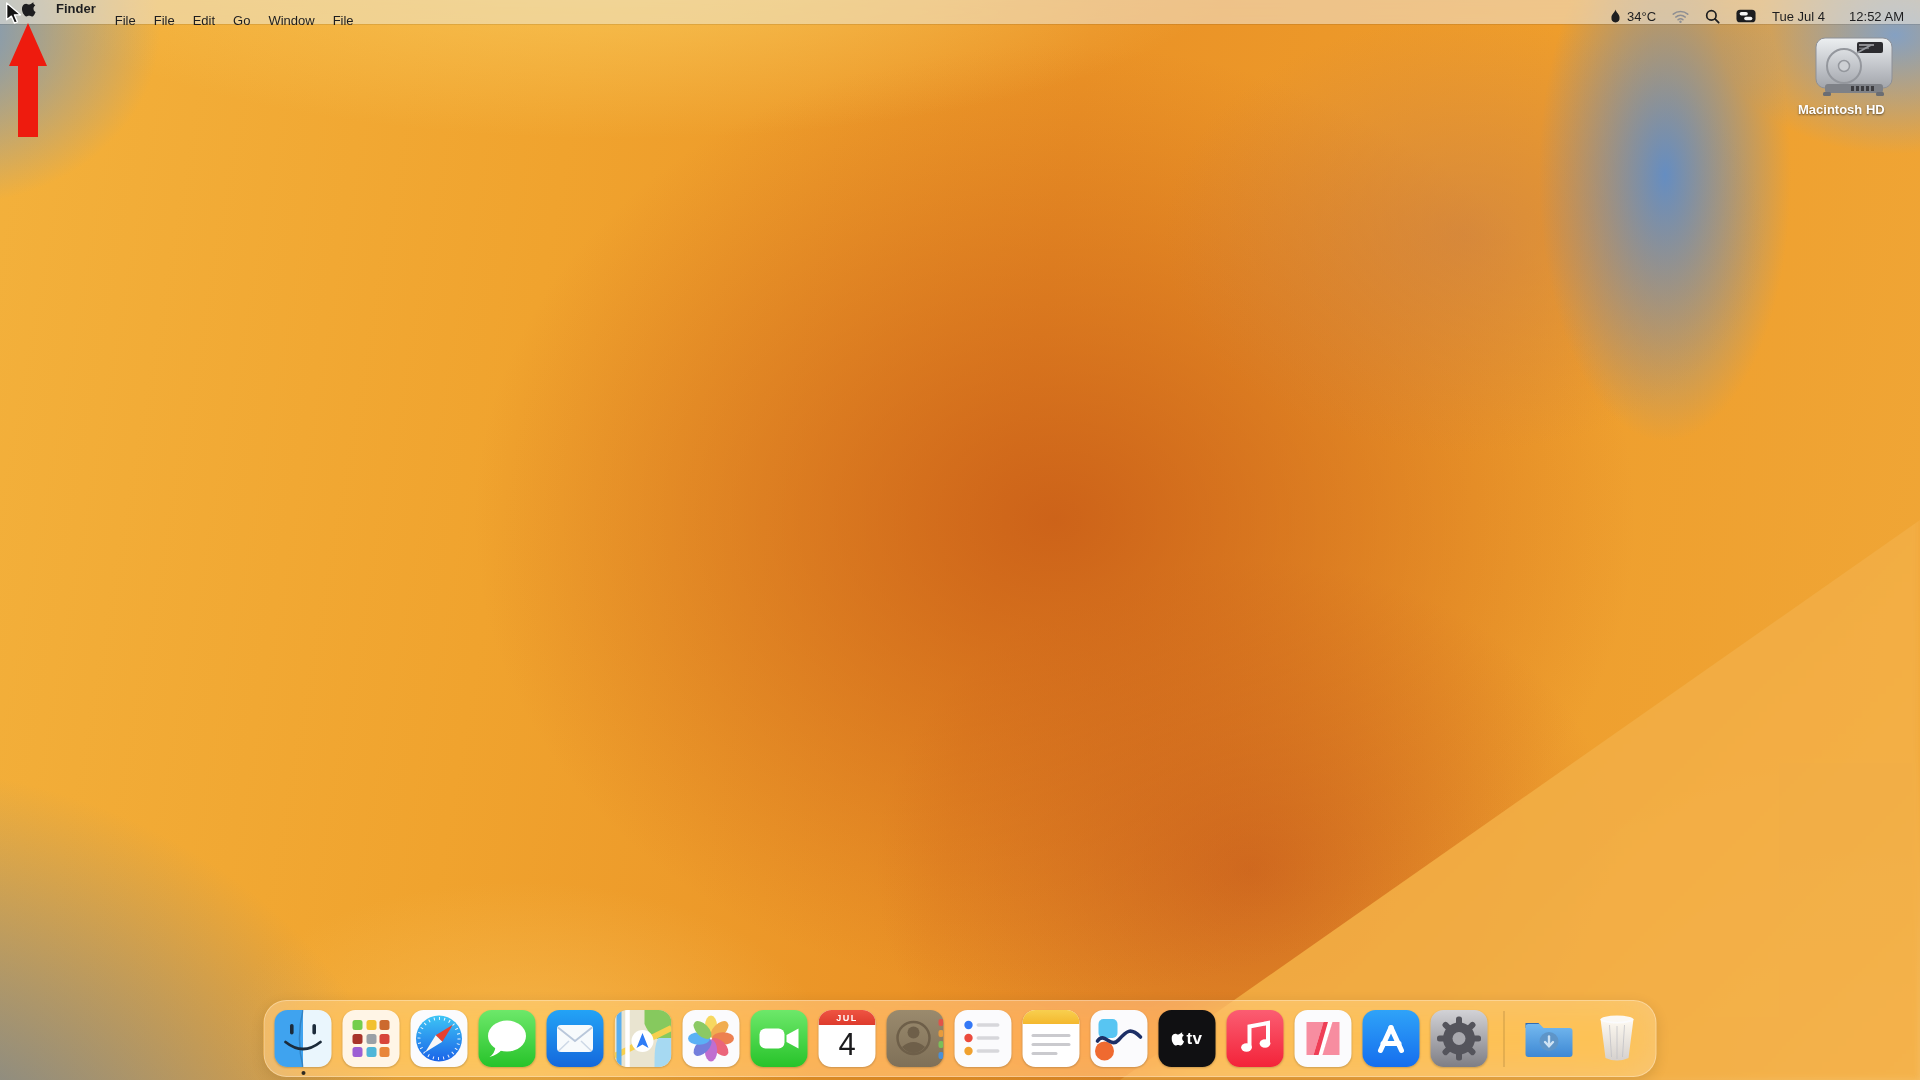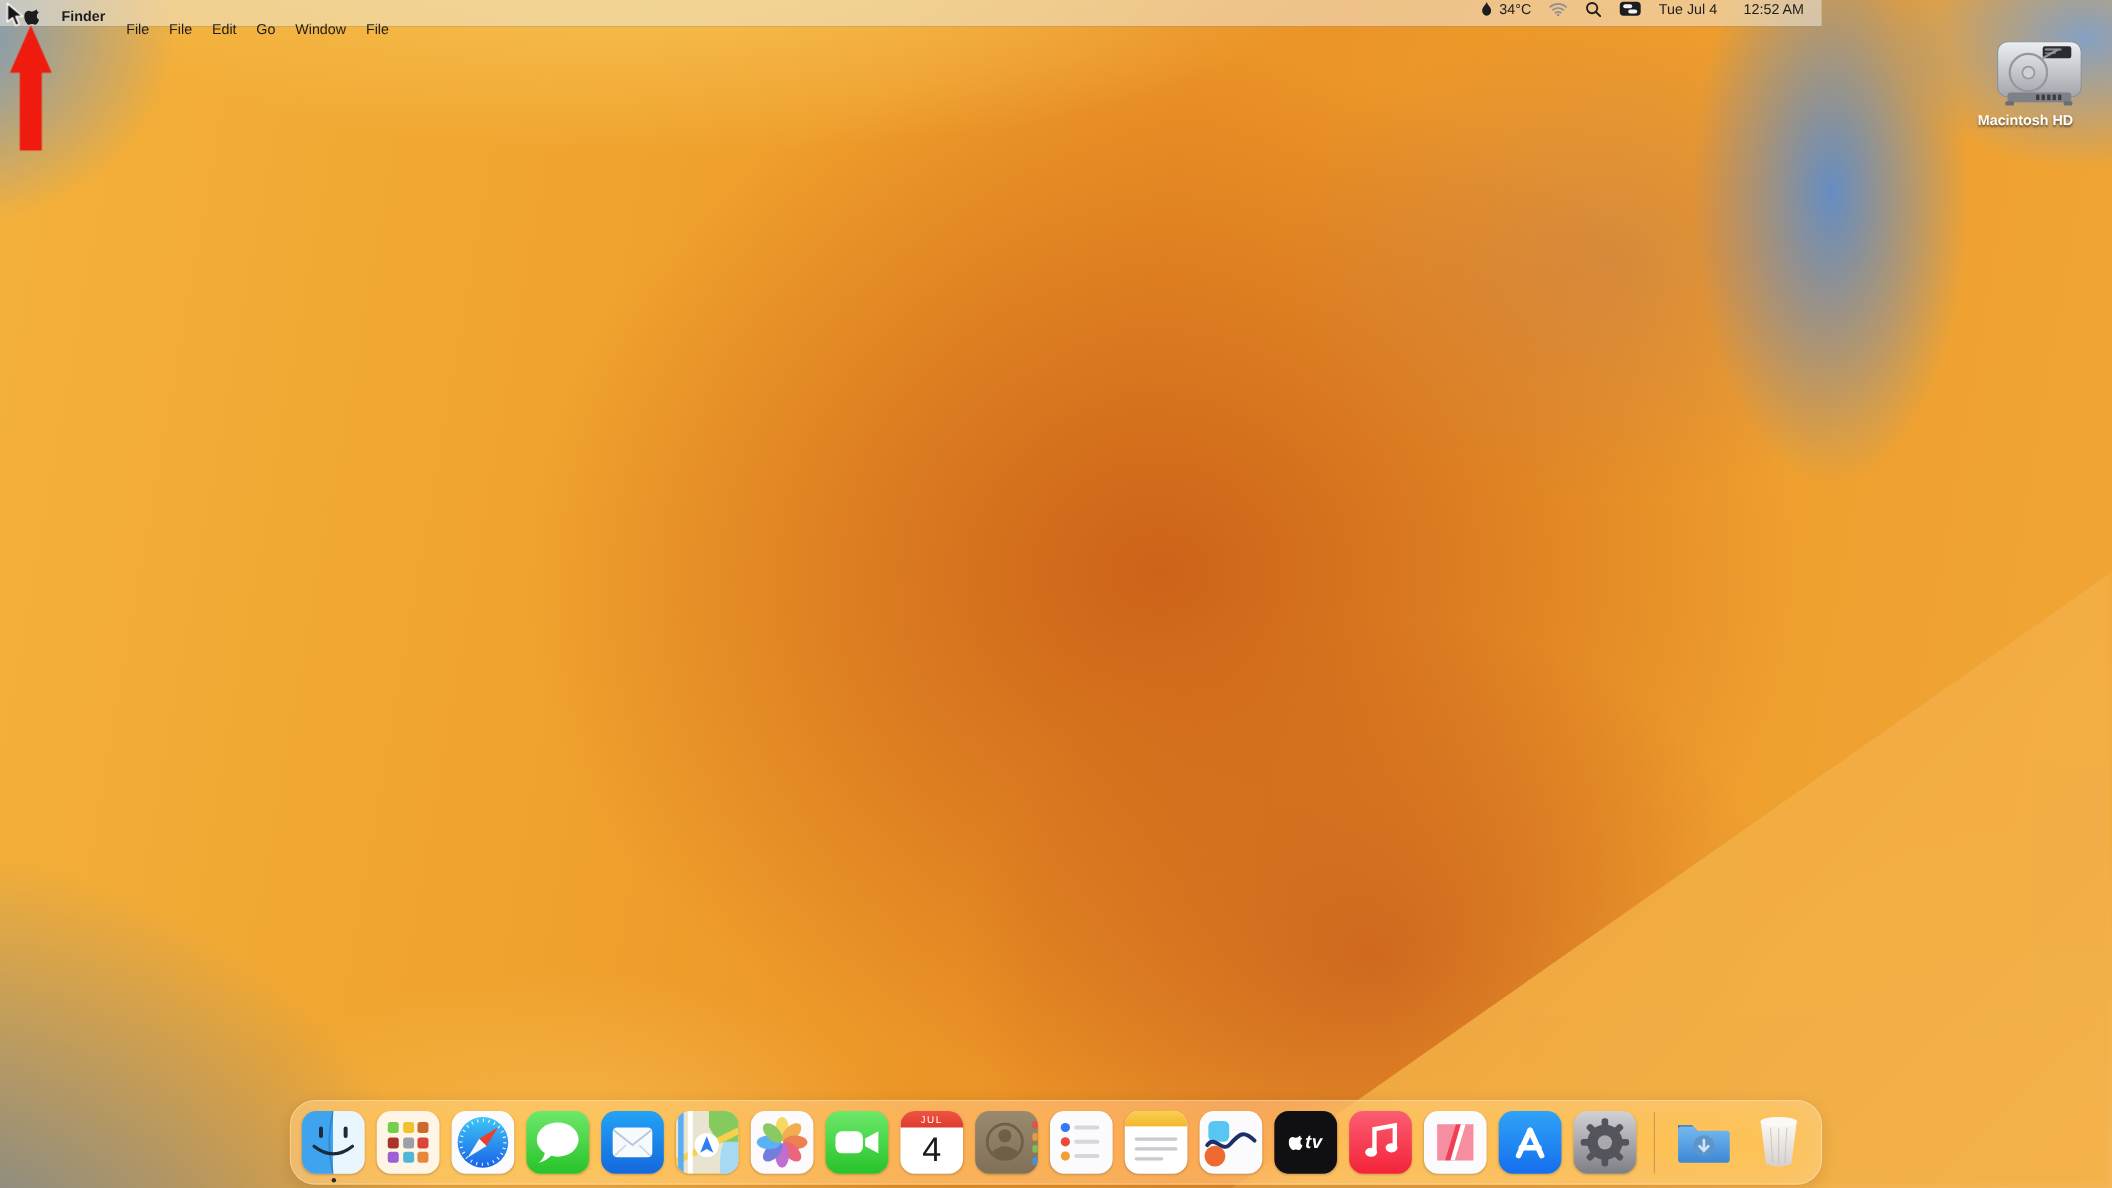--- a/index.html
+++ b/index.html
@@ -18,22 +18,22 @@
       radial-gradient(ellipse 830px 680px at 1055px 520px, rgba(198,88,22,.82), rgba(198,88,22,0) 70%),
       radial-gradient(ellipse 520px 430px at 1250px 870px, rgba(186,70,24,.55), rgba(186,70,24,0) 72%),
       radial-gradient(ellipse 420px 220px at 520px 1040px, rgba(247,186,80,.75), rgba(247,186,80,0) 72%),
       radial-gradient(ellipse 720px 430px at 1860px 1060px, rgba(247,200,120,.78), rgba(247,200,120,0) 72%),
       linear-gradient(100deg, #f3b13c 0%, #f0a32e 28%, #ea9226 52%, #ee9d2c 74%, #f0a737 100%);
   }
   .petal { position:absolute; inset:0; clip-path:polygon(1120px 1080px, 1920px 520px, 1920px 1080px);
     background:linear-gradient(315deg, #f4b24a 0%, #f0a53c 55%, #e78f2e 100%); filter:blur(3px); opacity:.95; }
 
   
-  .menubar { position:absolute; left:0; top:0; width:1656px; height:24px;
-    display:flex; align-items:flex-start; padding:0 16px 0 12px;
+  .menubar { position:absolute; left:0; top:0; width:1920px; height:24px;
+    display:flex; align-items:flex-end; padding:0 16px 0 12px;
     background:rgba(235,233,228,.55); backdrop-filter:blur(28px) saturate(1.6);
     box-shadow:0 .5px 0 rgba(0,0,0,.18); font-size:13px; color:#1d1d1f; z-index:40; }
   .mb-left { display:flex; align-items:center; }
   .apple { width:34px; display:flex; justify-content:center; align-items:center; height:24px; }
   .mb-item { padding:15px 9px; line-height:24px; height:24px; white-space:nowrap; }
   .mb-item.active { font-weight:bold; padding:0 10px; }
   .mb-right { margin-left:auto; display:flex; align-items:center; gap:16px; }
   .mb-stat { display:flex; align-items:center; gap:5px; }
   .mb-clock { display:flex; align-items:center; gap:24px; white-space:nowrap; }
 
@@ -64,30 +64,30 @@
 
   .bg-finder   { background:linear-gradient(90deg,#3fa3ef 0 50%,#eaf6fd 50% 100%); }
   .bg-white    { background:#fbfbfd; }
   .bg-launch   { background:rgba(255,250,243,.92); display:flex; align-items:center; justify-content:center; }
   .lp-grid { display:grid; grid-template-columns:repeat(3,10px); grid-template-rows:repeat(3,10px); gap:3.5px; }
   .lp-grid span { border-radius:2.5px; display:block; }
   .bg-msg      { background:linear-gradient(180deg,#6de86a,#27c32a); }
   .bg-mail     { background:linear-gradient(180deg,#23a3f6,#1468dc); }
   .bg-cal      { background:#fff; display:flex; flex-direction:column; align-items:center; }
   .cal-band { width:100%; height:15px; background:linear-gradient(180deg,#ee5442,#de3b2d);
-    color:#fff; font-size:9px; font-weight:normal; letter-spacing:1.5px; display:flex;
+    color:#fff; font-size:9px; font-weight:bold; letter-spacing:1.5px; display:flex;
     align-items:center; justify-content:center; }
   .cal-day { font-size:31px; font-weight:400; color:#1b1b1d; line-height:40px; }
   .bg-cont     { background:linear-gradient(180deg,#9a8a6d,#7f7058); }
   .bg-notes    { background:#fff; }
   .notes-band { position:absolute; top:0; left:0; width:100%; height:14px;
     background:linear-gradient(180deg,#f8cf4f,#f4b82e); }
   .notes-line { position:absolute; left:9px; height:3px; border-radius:1.5px; background:#cacace; }
   .bg-music    { background:linear-gradient(180deg,#fb5d72,#f32339); }
-  .bg-tv       { background:#101012; display:flex; align-items:center; justify-content:center; gap:2px;font-style:italic; }
+  .bg-tv       { background:#101012; display:flex; align-items:center; justify-content:center; gap:2px; }
   .tv-label { color:#fff; font-size:17px; font-weight:bold; letter-spacing:.5px; }
   .bg-appstore { background:linear-gradient(180deg,#2fa3f8,#156eee); }
   .bg-settings { background:linear-gradient(180deg,#d2d2d6,#7e7e85); }
 </style>
 </head>
 <body>
 
 <div class="stage">
 
   <div class="wallpaper"></div>

